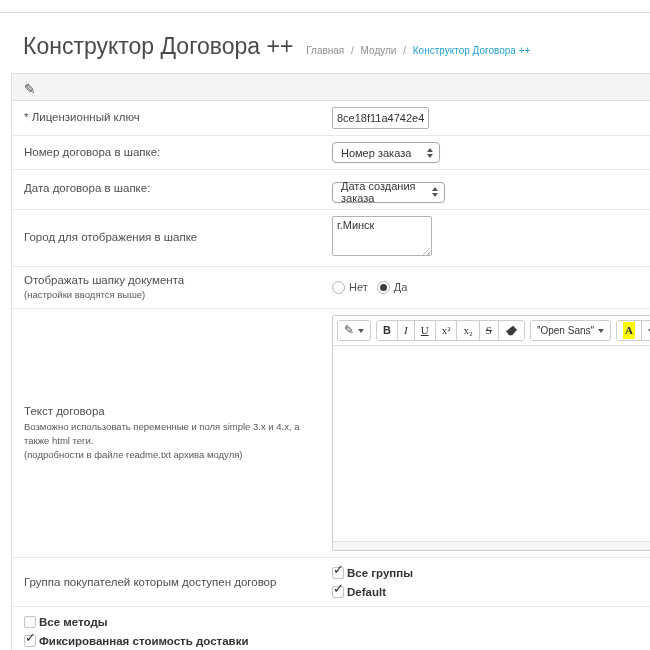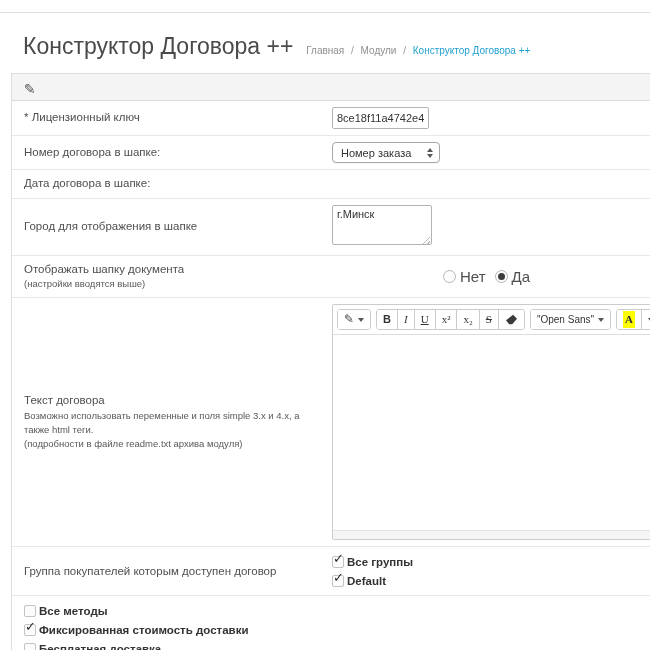--- a/index.html
+++ b/index.html
@@ -40,21 +40,21 @@
   .arr-up { width:0; height:0; border-left:3px solid transparent; border-right:3px solid transparent; border-bottom:4px solid #555; }
   .arr-down { width:0; height:0; border-left:3px solid transparent; border-right:3px solid transparent; border-top:4px solid #555; margin-top:2px; }
   .ta-wrap { position:relative; display:inline-block; }
   .city-textarea { width:100px; height:40px; border:1px solid #b3b3b3; border-radius:2px; resize:none;
     font-size:11px; font-family:inherit; color:#333; padding:2px 4px; outline:none; }
   .ta-grip { position:absolute; right:2px; bottom:4px; width:9px; height:9px;
     background:repeating-linear-gradient(-45deg, transparent 0 2px, #b9b9b9 2px 3px);
     clip-path:polygon(100% 0, 100% 100%, 0 100%); }
 
   
-  .radio-group { display:flex; align-items:center; font-size:15px; color:#4f4f4f;justify-content:center; }
+  .radio-group { display:flex; align-items:center; font-size:11px; color:#4f4f4f; }
   .radio { width:13px; height:13px; border:1px solid #b5b5b5; border-radius:50%; background:#fdfdfd;
     margin-right:4px; position:relative; flex:none; }
   .radio.checked::after { content:""; position:absolute; left:2px; top:2px; width:7px; height:7px;
     border-radius:50%; background:#3c3c3c; }
   .radio-item { display:flex; align-items:center; margin-right:9px; }
 
   
   .check-list { display:flex; flex-direction:column; gap:2px; }
   .check-item { display:flex; align-items:center; height:17px; }
   .checkbox { width:12px; height:12px; border:1px solid #c3c3c3; border-radius:2px; background:#fcfcfc;
@@ -119,20 +119,29 @@
         <span class="sel-arrows">
             <span class="arr-up"></span>
             <span class="arr-down"></span>
           </span>
       </span>
     </div>
   </div>
 
   <div class="form-row">
     <div class="label-col">Дата договора в шапке:</div>
+    <div class="control-col">
+      <span class="fake-select" style="width:113px;">
+        <span>Дата создания заказа</span>
+        <span class="sel-arrows">
+            <span class="arr-up"></span>
+            <span class="arr-down"></span>
+          </span>
+      </span>
+    </div>
   </div>
 
   <div class="form-row">
     <div class="label-col">Город для отображения в шапке</div>
     <div class="control-col">
       <span class="ta-wrap">
         <textarea class="city-textarea" style="">г.Минск</textarea>
         <span class="ta-grip"></span>
       </span>
     </div>

